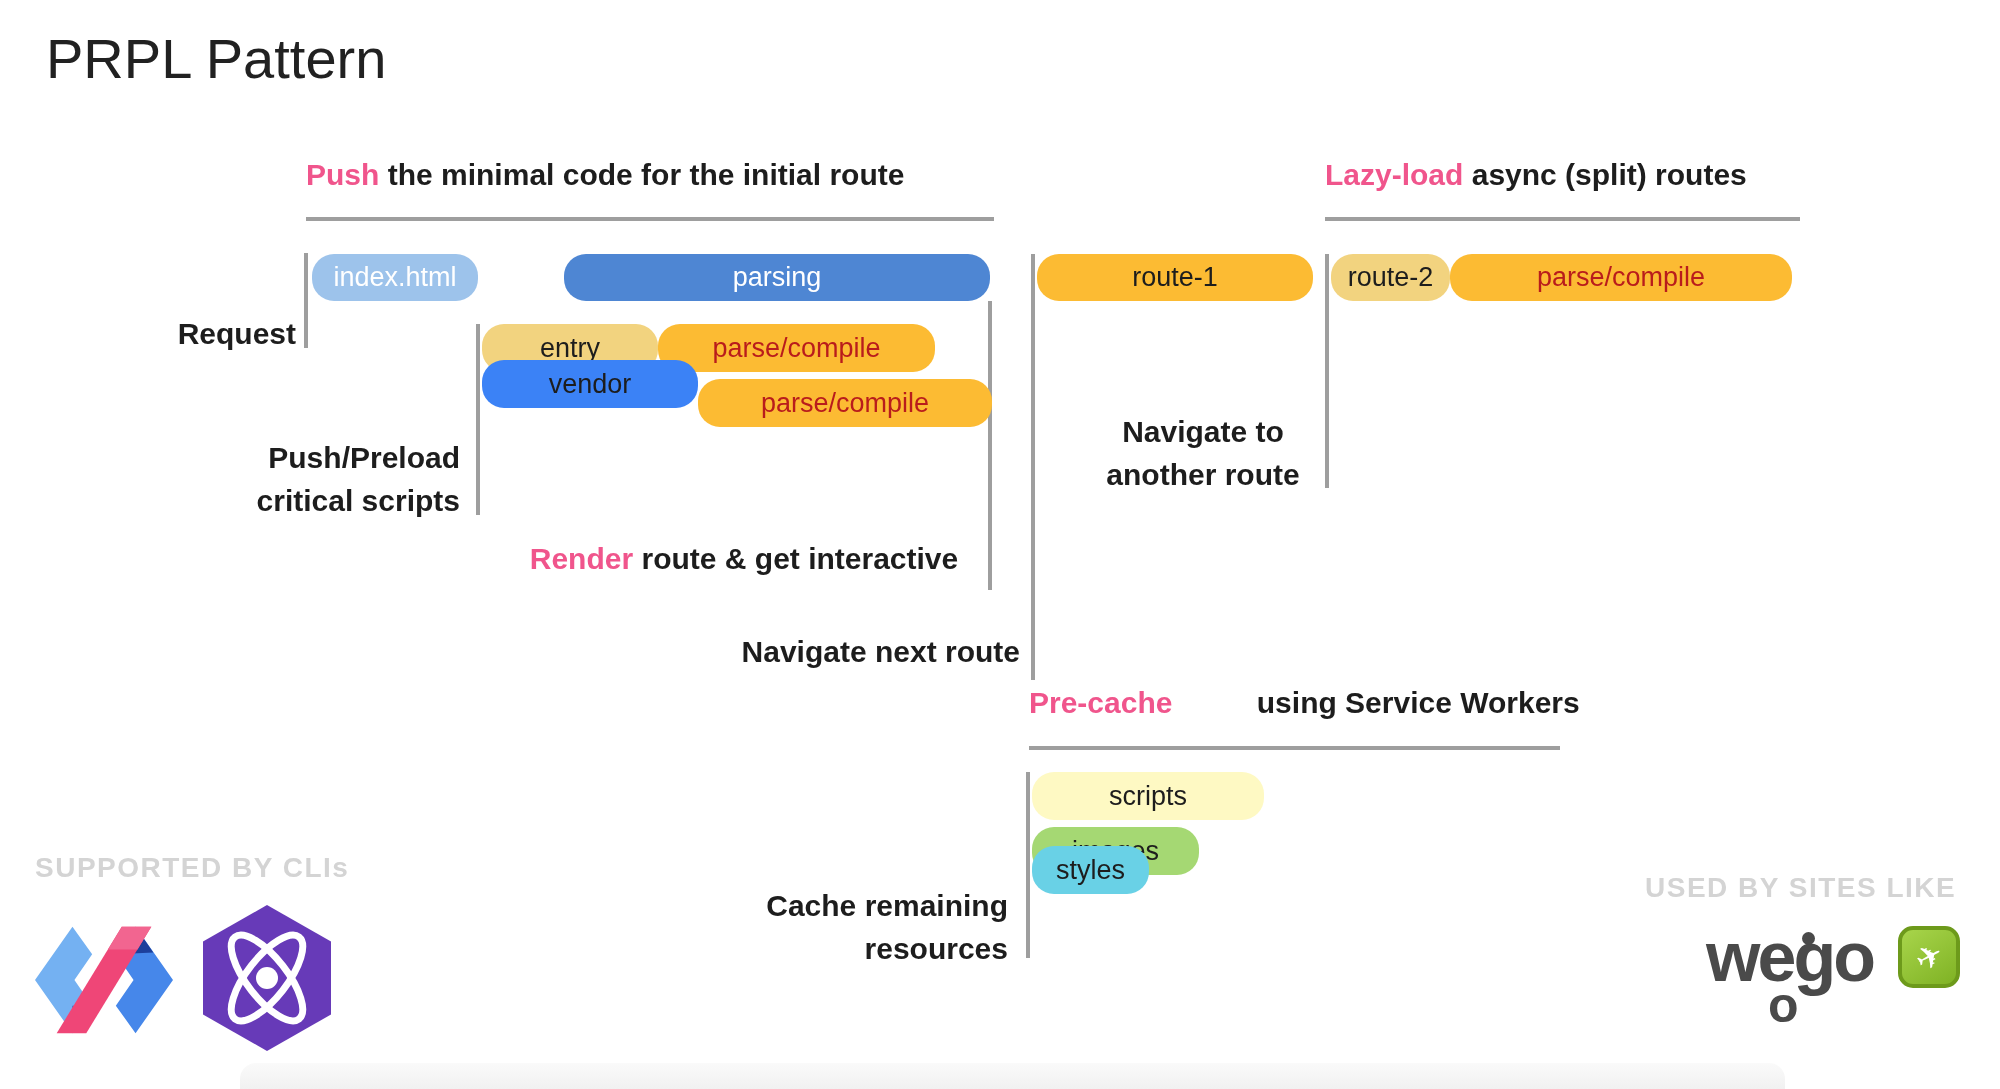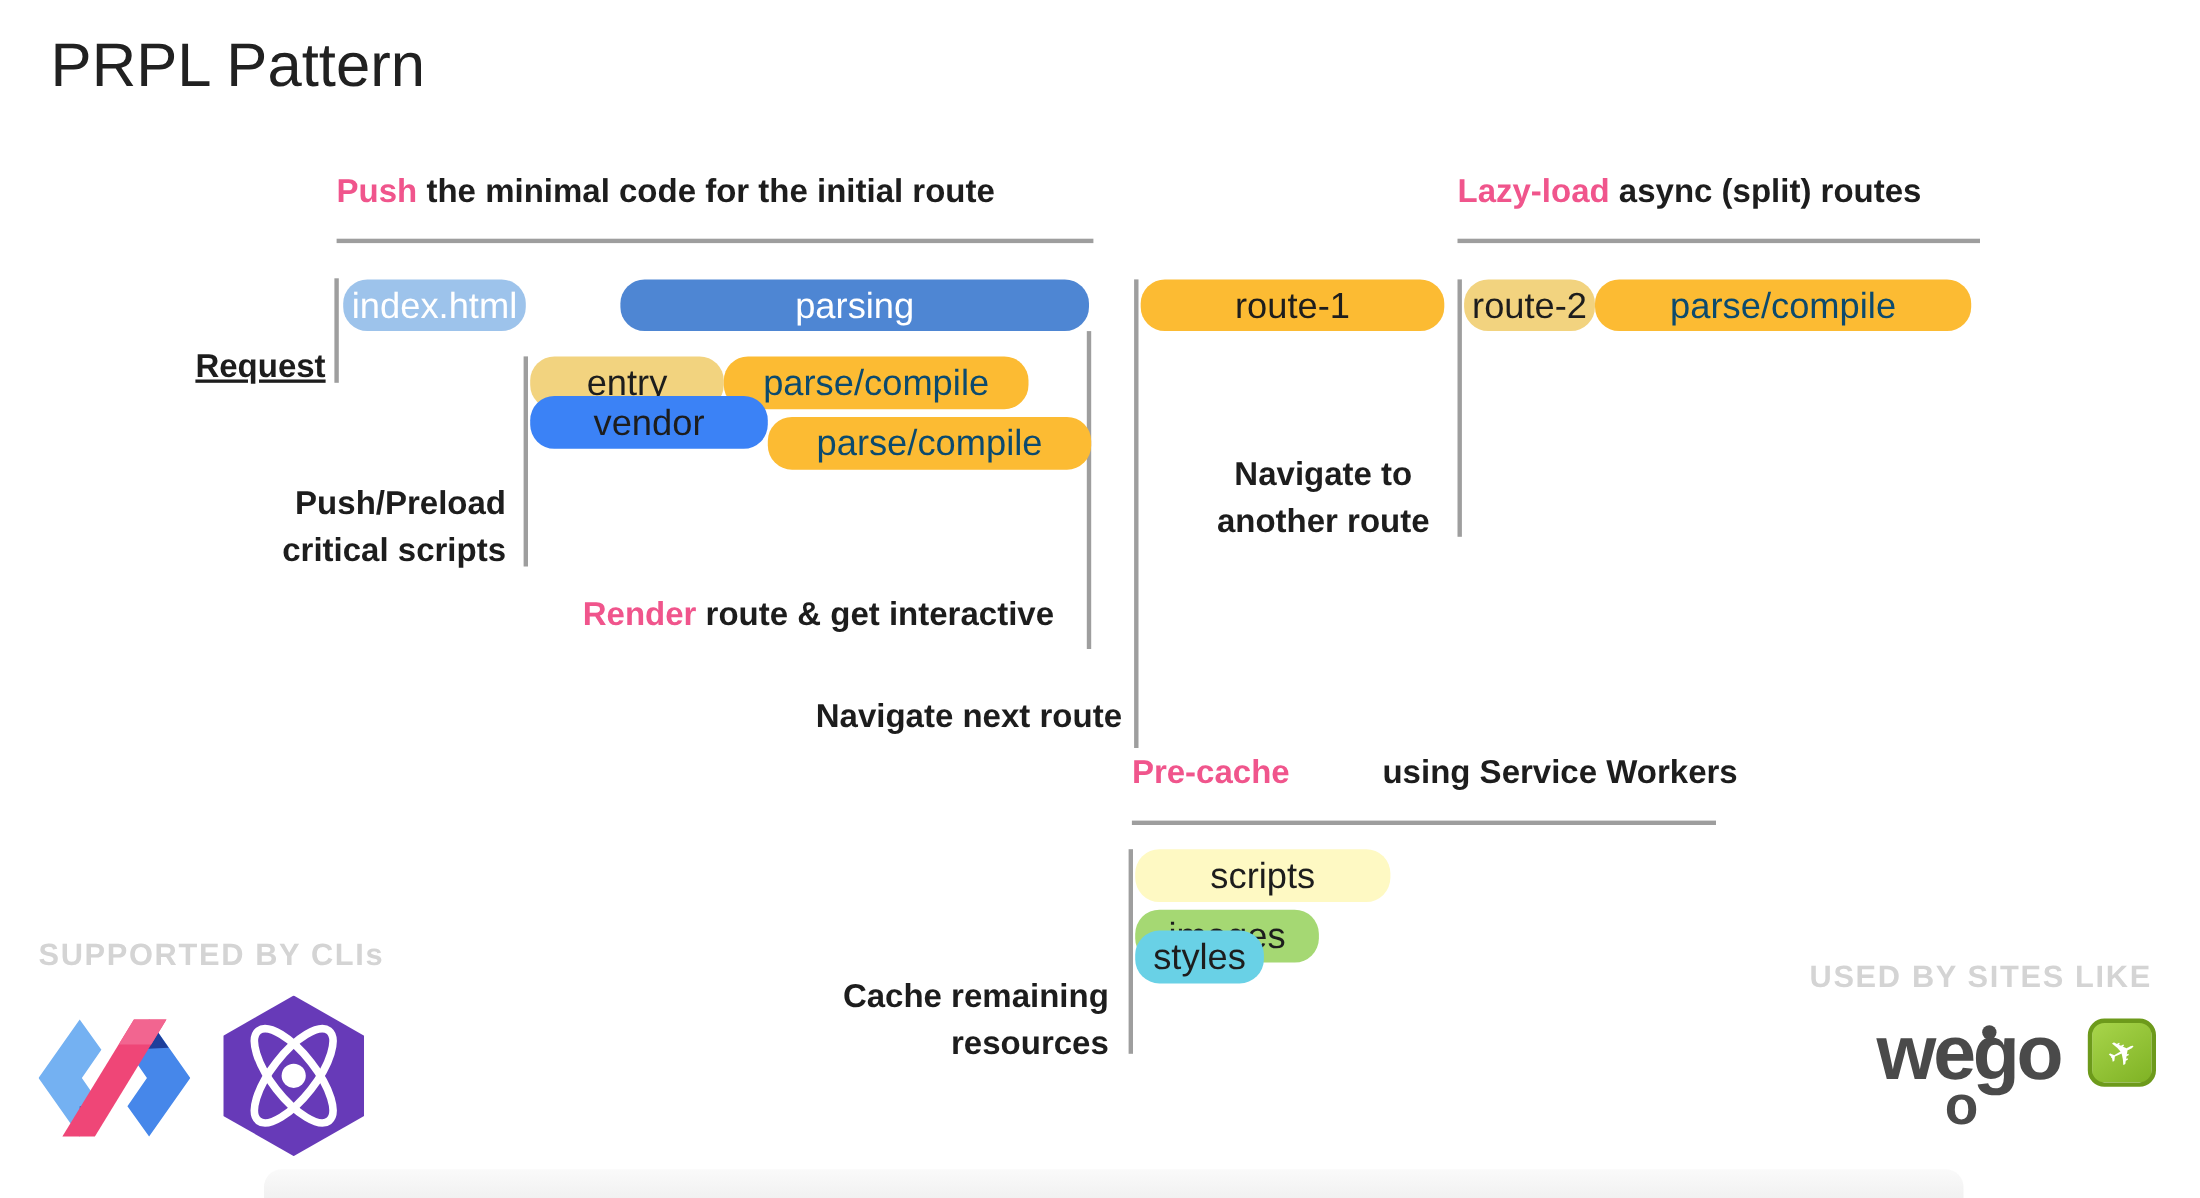--- a/index.html
+++ b/index.html
@@ -19,24 +19,24 @@
   .hrule{background:#9e9e9e;height:4px;}
   .vline{background:#9e9e9e;width:4px;}
   .lbl{
     font-size:30px;font-weight:bold;color:#1d1d1d;line-height:43px;white-space:nowrap;
   }
   .lbl .hl{color:#f0558c;}
   .r{text-align:right;}
   .c{text-align:center;}
   .bar{
     display:flex;align-items:center;justify-content:center;
-    font-size:33px;white-space:nowrap;border-radius:22px;
+    font-size:27px;white-space:nowrap;border-radius:22px;
   }
   .bar.wtxt{color:#ffffff;}
-  .bar.ptxt{color:#0c4a6e;}
+  .bar.ptxt{color:#b91c1c;}
   .graycap{
     font-size:28px;font-weight:bold;color:#d4d4d4;letter-spacing:1.5px;white-space:nowrap;
   }
   .bottomcard{
     background:linear-gradient(#fafafa,#f1f1f1);
     border-radius:16px 16px 0 0;
   }
   
   .wego{width:280px;height:130px;}
   .wego-word{
@@ -123,21 +123,21 @@
   <div class="abs bar" style="left:1032px;top:772px;width:232px;height:48px;background:#fef9c3;">
     <span>scripts</span>
   </div>
   <div class="abs bar" style="left:1032px;top:827px;width:167px;height:48px;background:#a5d873;">
     <span>images</span>
   </div>
   <div class="abs bar" style="left:1032px;top:846px;width:117px;height:48px;background:#69d1e6;">
     <span>styles</span>
   </div>
 
-  <div class="abs lbl r" style="left:96px;top:312px;width:200px;text-decoration:underline;">Request</div>
+  <div class="abs lbl r" style="left:96px;top:312px;width:200px;">Request</div>
 
   <div class="abs lbl r" style="left:158px;top:436px;width:302px;">
     <div>Push/Preload</div>
     <div>critical scripts</div>
   </div>
 
   <div class="abs lbl c" style="left:444px;top:537px;width:600px;">
     <span class="hl">Render</span>&nbsp;<span>route &amp; get interactive</span>
   </div>
 

